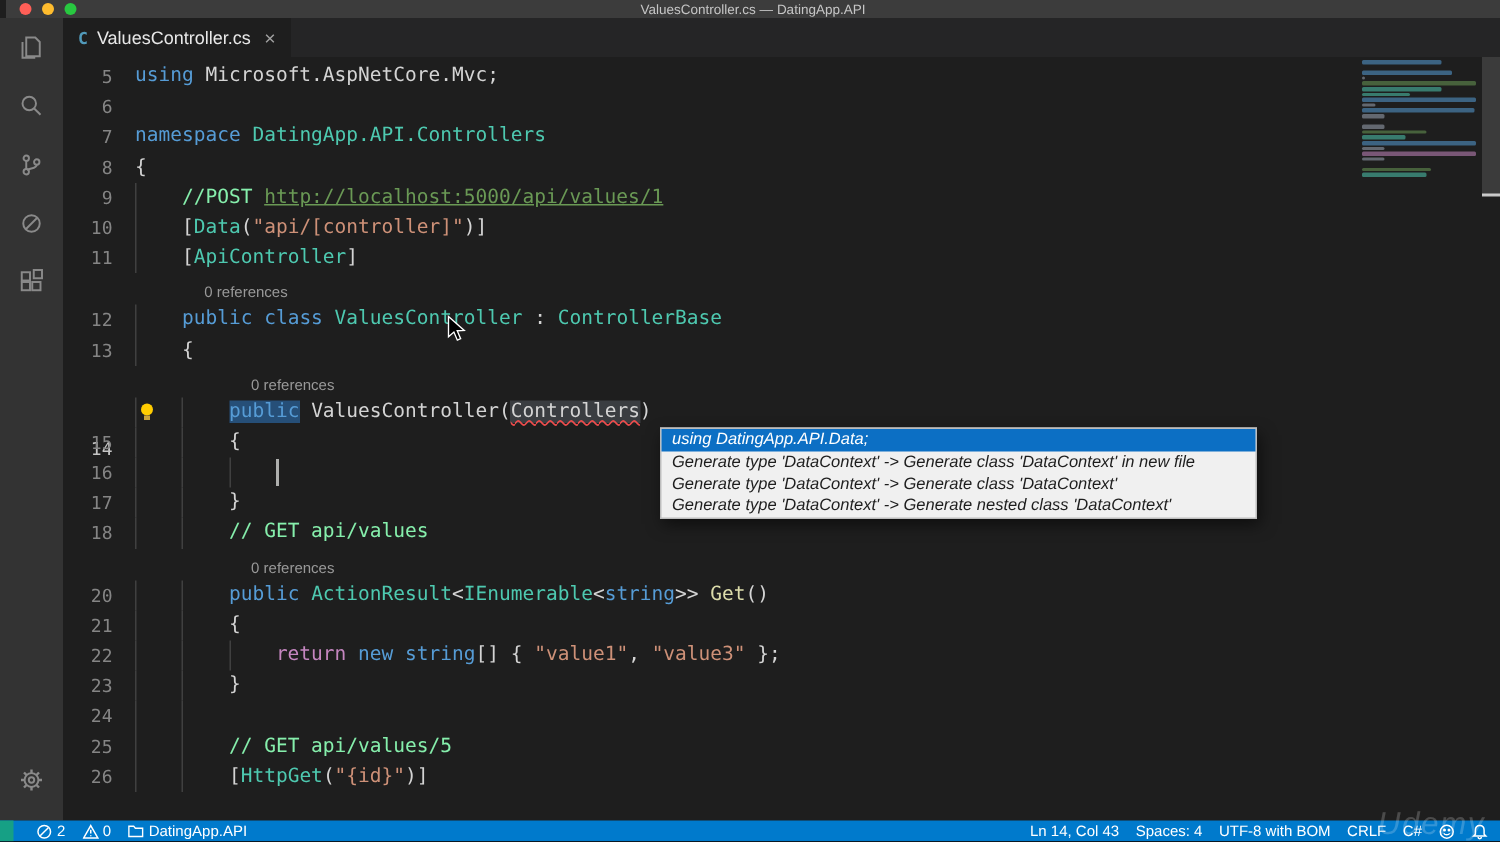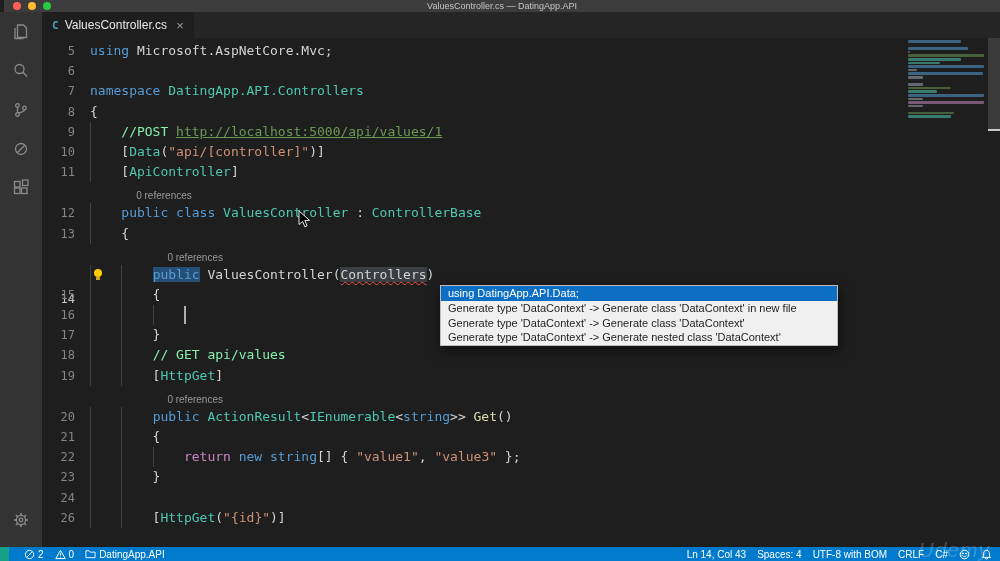--- a/index.html
+++ b/index.html
@@ -55,21 +55,21 @@
   .minimap { position:absolute; top:2px; right:12px; width:84px; height:92px; padding-left:4px; }
   .mm-row { height:2.6px; margin-bottom:1px; border-radius:1px; opacity:.55; }
   .vscroll { position:absolute; top:0; right:0; bottom:0; width:12px; background:rgba(30,30,30,.4); }
   .vthumb { position:absolute; top:0; left:0; right:0; height:92px; background:rgba(121,121,121,.32); }
   .ruler-line { position:absolute; top:91px; left:0; right:0; height:2px; background:rgba(255,255,255,.75); }
 
   
   .popup { position:absolute; left:398px; top:247px; width:398px; background:#f0f0f0;
            border:1px solid #bdbdbd; box-shadow:2px 4px 10px rgba(0,0,0,.55); z-index:30;
            font-size:11px; }
-  .popup-item { height:14.8px; line-height:14.8px; padding:0 7px; color:#1e1e1e; white-space:nowrap; overflow:hidden; }
+  .popup-item { height:14.8px; line-height:14.8px; padding:0 7px; color:#1e1e1e; white-space:nowrap; overflow:hidden;font-style:italic; }
   .popup-item.selected { background:var(--popup-sel,#0c6fc4); color:#ffffff; }
 
   .cursor-arrow { position:absolute; left:256px; top:172px; z-index:40; }
   .watermark { position:absolute; right:10px; bottom:-1px; z-index:60; font-size:21px; font-style:italic;
                color:rgba(255,255,255,.20); letter-spacing:1px; pointer-events:none; }
 
   
   .statusbar { position:absolute; left:0; right:0; bottom:0; height:14px; background:var(--accent,#007acc);
                display:flex; align-items:center; justify-content:space-between; padding:0 8px 0 0;
                font-size:10px; color:#ffffff; }
@@ -208,44 +208,44 @@
               <div class="content"><div class="guide" style="left: 0ch;"></div><div class="guide" style="left: 4ch;"></div><div class="guide" style="left: 8ch;"></div><div class="caret" style="left: 12ch;"></div></div>
             </div>
             <div class="code-row">
               <div class="num">17</div>
               <div class="content"><div class="guide" style="left: 0ch;"></div><div class="guide" style="left: 4ch;"></div><span class="tk-p">        }</span></div>
             </div>
             <div class="code-row">
               <div class="num">18</div>
               <div class="content"><div class="guide" style="left: 0ch;"></div><div class="guide" style="left: 4ch;"></div><span class="tk-p">        </span><span class="tk-c">// GET api/values</span></div>
             </div>
-            <div class="code-row">
-              <div class="num">19</div>
-              <div class="content"><div class="guide" style="left: 0ch;"></div><div class="guide" style="left: 4ch;"></div><span class="tk-p">        [</span><span class="tk-t">HttpGet</span><span class="tk-p">]</span></div>
-            </div>
             <div class="lens-row" style="padding-left: 62.4px;">0 references</div>
             <div class="code-row">
               <div class="num">20</div>
               <div class="content"><div class="guide" style="left: 0ch;"></div><div class="guide" style="left: 4ch;"></div><span class="tk-p">        </span><span class="tk-k">public</span><span class="tk-p"> </span><span class="tk-t">ActionResult</span><span class="tk-p">&lt;</span><span class="tk-t">IEnumerable</span><span class="tk-p">&lt;</span><span class="tk-k">string</span><span class="tk-p">&gt;&gt; </span><span class="tk-fn">Get</span><span class="tk-p">()</span></div>
             </div>
             <div class="code-row">
               <div class="num">21</div>
               <div class="content"><div class="guide" style="left: 0ch;"></div><div class="guide" style="left: 4ch;"></div><span class="tk-p">        {</span></div>
             </div>
             <div class="code-row">
               <div class="num">22</div>
               <div class="content"><div class="guide" style="left: 0ch;"></div><div class="guide" style="left: 4ch;"></div><div class="guide" style="left: 8ch;"></div><span class="tk-p">            </span><span class="tk-ctrl">return</span><span class="tk-p"> </span><span class="tk-k">new</span><span class="tk-p"> </span><span class="tk-k">string</span><span class="tk-p">[] { </span><span class="tk-s">"value1"</span><span class="tk-p">, </span><span class="tk-s">"value3"</span><span class="tk-p"> };</span></div>
             </div>
             <div class="code-row">
               <div class="num">23</div>
               <div class="content"><div class="guide" style="left: 0ch;"></div><div class="guide" style="left: 4ch;"></div><span class="tk-p">        }</span></div>
             </div>
             <div class="code-row">
               <div class="num">24</div>
               <div class="content"><div class="guide" style="left: 0ch;"></div><div class="guide" style="left: 4ch;"></div></div>
+            </div>
+            <div class="code-row">
+              <div class="num">25</div>
+              <div class="content"><div class="guide" style="left: 0ch;"></div><div class="guide" style="left: 4ch;"></div><span class="tk-p">        </span><span class="tk-c">// GET api/values/5</span></div>
             </div>
             <div class="code-row">
               <div class="num">26</div>
               <div class="content"><div class="guide" style="left: 0ch;"></div><div class="guide" style="left: 4ch;"></div><span class="tk-p">        [</span><span class="tk-t">HttpGet</span><span class="tk-p">(</span><span class="tk-s">"{id}"</span><span class="tk-p">)]</span></div>
             </div>
           </div>
 
         <div class="minimap" id="minimap">
             <div class="mm-row" style="width: 52.7px; background: rgb(86, 156, 214);"></div>
             <div class="mm-row" style="width: 0px; background: transparent;"></div>

